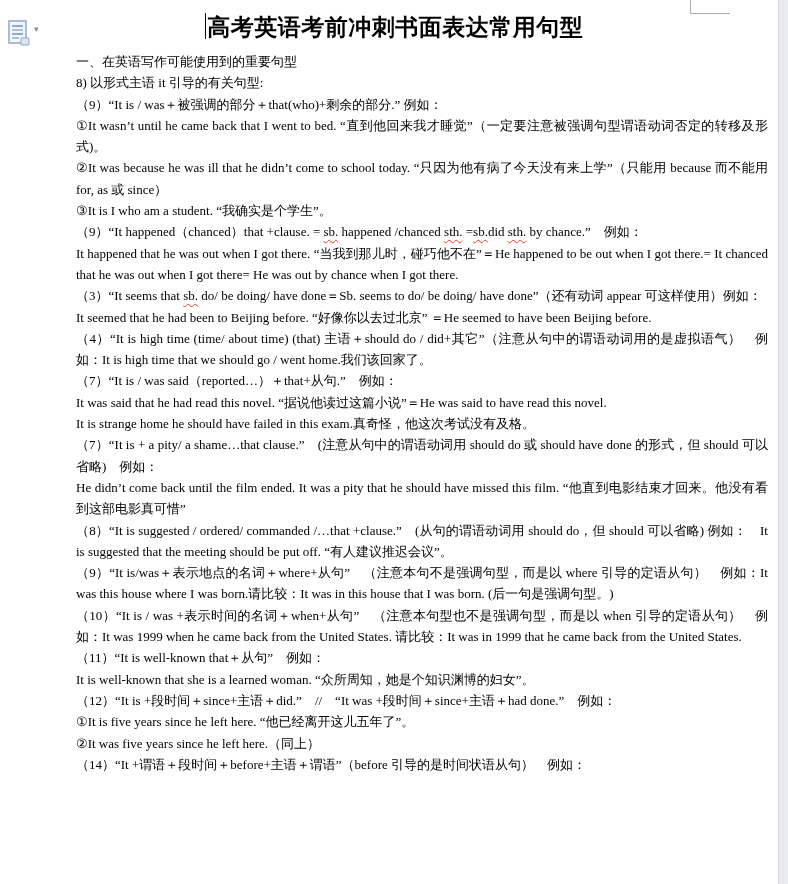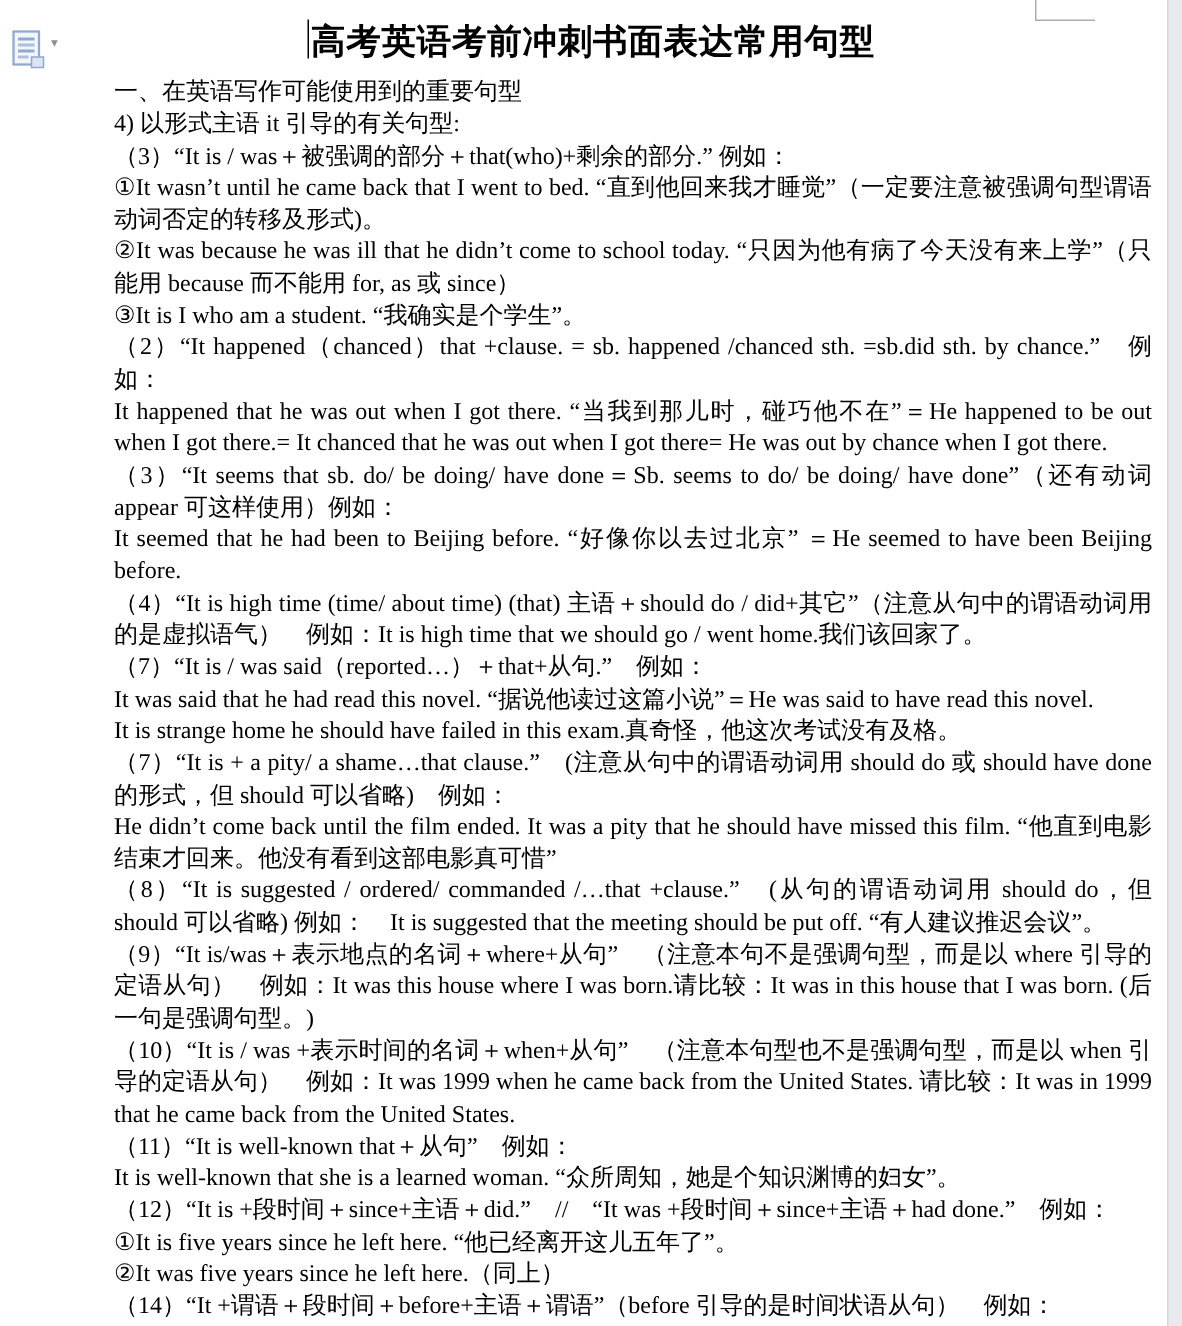--- a/index.html
+++ b/index.html
@@ -55,27 +55,28 @@
     color: #000;
     letter-spacing: 0.5px;
     margin-top: 24px;
   }
   .doc-body {
     margin: 8px 20px 0 76px;
     width: 692px;
   }
   .doc-body p {
     margin: 0; padding: 0;
-    font-size: 16px;
+    font-size: 13px;
     line-height: 21.3px;
     color: #000;
     text-align: justify;
     word-break: break-word;
   }
   .misspell {
+    text-decoration: underline;
     text-decoration-style: wavy;
     text-decoration-color: #e23a2e;
     text-decoration-thickness: 1px;
     text-underline-offset: 3px;
   }
 </style>
 </head>
 <body>
 
 <div class="scroll-strip"></div>
@@ -95,26 +96,26 @@
   </span>
   <span class="paste-drop">▾</span>
 </div>
 
 <div>
   <div class="doc-title-row">
     <span class="text-cursor"></span><span class="doc-title">高考英语考前冲刺书面表达常用句型</span>
   </div>
   <div class="doc-body" id="doc-body">
       <p><span>一、在英语写作可能使用到的重要句型</span></p>
-      <p><span>4) 以形式主语 it 引导的有关句型:</span></p>
-      <p><span>（3）“It is / was＋被强调的部分＋that(who)+剩余的部分.” 例如：</span></p>
+      <p><span>8) 以形式主语 it 引导的有关句型:</span></p>
+      <p><span>（9）“It is / was＋被强调的部分＋that(who)+剩余的部分.” 例如：</span></p>
       <p><span>①It wasn’t until he came back that I went to bed. “直到他回来我才睡觉”（一定要注意被强调句型谓语动词否定的转移及形式)。</span></p>
       <p><span>②It was because he was ill that he didn’t come to school today. “只因为他有病了今天没有来上学”（只能用 because 而不能用 for, as 或 since）</span></p>
       <p><span>③It is I who am a student.  “我确实是个学生”。</span></p>
-      <p><span>（2）“It happened（chanced）that +clause. = </span><span class="misspell">sb.</span><span> happened /chanced </span><span class="misspell">sth.</span><span> =</span><span class="misspell">sb.</span><span>did </span><span class="misspell">sth.</span><span> by chance.”　例如：</span></p>
+      <p><span>（9）“It happened（chanced）that +clause. = </span><span class="misspell">sb.</span><span> happened /chanced </span><span class="misspell">sth.</span><span> =</span><span class="misspell">sb.</span><span>did </span><span class="misspell">sth.</span><span> by chance.”　例如：</span></p>
       <p><span>It happened that he was out when I got there.  “当我到那儿时，碰巧他不在”＝He happened to be out when I got there.= It chanced that he was out when I got there= He was out by chance when I got there.</span></p>
       <p><span>（3）“It seems that </span><span class="misspell">sb.</span><span> do/ be doing/ have done＝Sb. seems to do/ be doing/ have done”（还有动词 appear 可这样使用）例如：</span></p>
       <p><span>It seemed that he had been to Beijing before.  “好像你以去过北京” ＝He seemed to have been Beijing before.</span></p>
       <p><span>（4）“It is high time (time/ about time) (that) 主语＋should do / did+其它”（注意从句中的谓语动词用的是虚拟语气）　例如：It is high time that we should go / went home.我们该回家了。</span></p>
       <p><span>（7）“It is / was said（reported…）＋that+从句.”　例如：</span></p>
       <p><span>It was said that he had read this novel.  “据说他读过这篇小说”＝He was said to have read this novel.</span></p>
       <p><span>It is strange home he should have failed in this exam.真奇怪，他这次考试没有及格。</span></p>
       <p><span>（7）“It is + a pity/ a shame…that clause.”　(注意从句中的谓语动词用 should do 或 should have done 的形式，但 should 可以省略)　例如：</span></p>
       <p><span>He didn’t come back until the film ended. It was a pity that he should have missed this film.  “他直到电影结束才回来。他没有看到这部电影真可惜”</span></p>
       <p><span>（8）“It is suggested / ordered/ commanded /…that +clause.”　(从句的谓语动词用 should do，但 should 可以省略) 例如：　It is suggested that the meeting should be put off.  “有人建议推迟会议”。</span></p>

